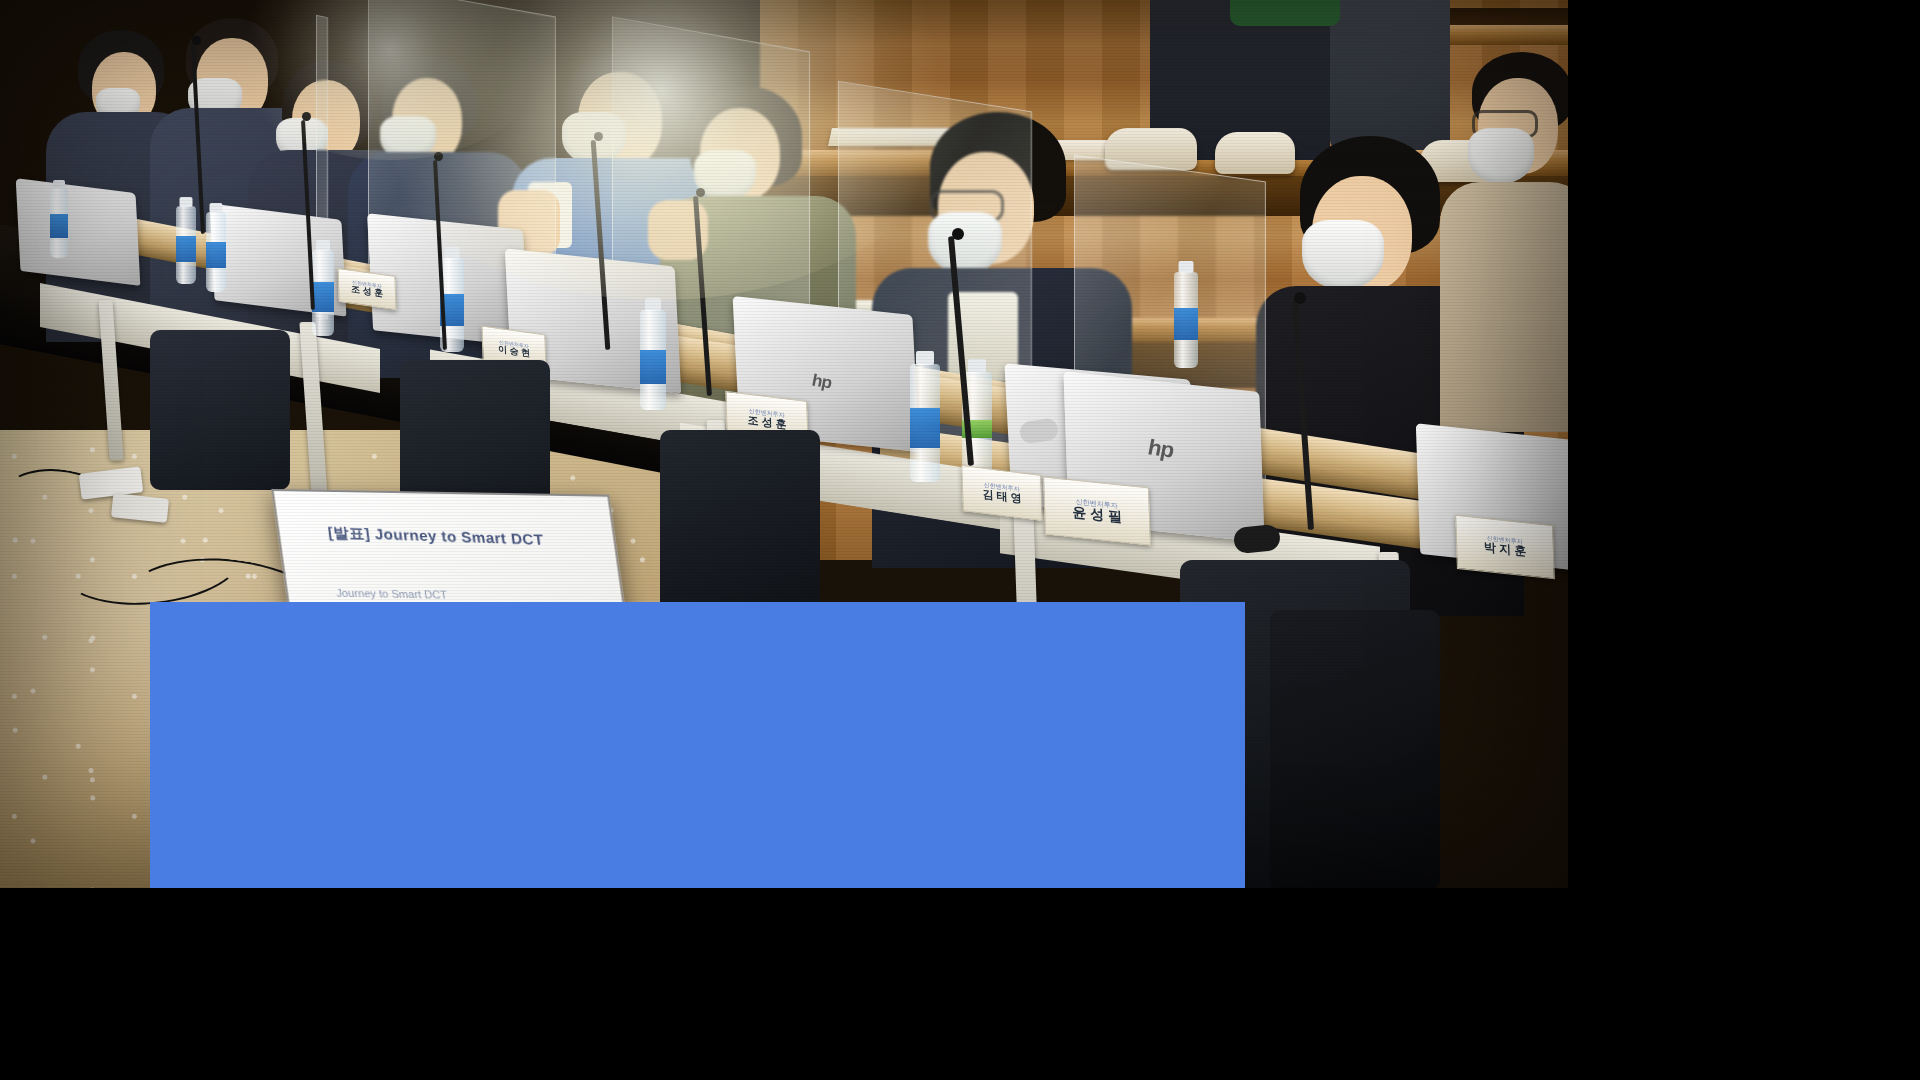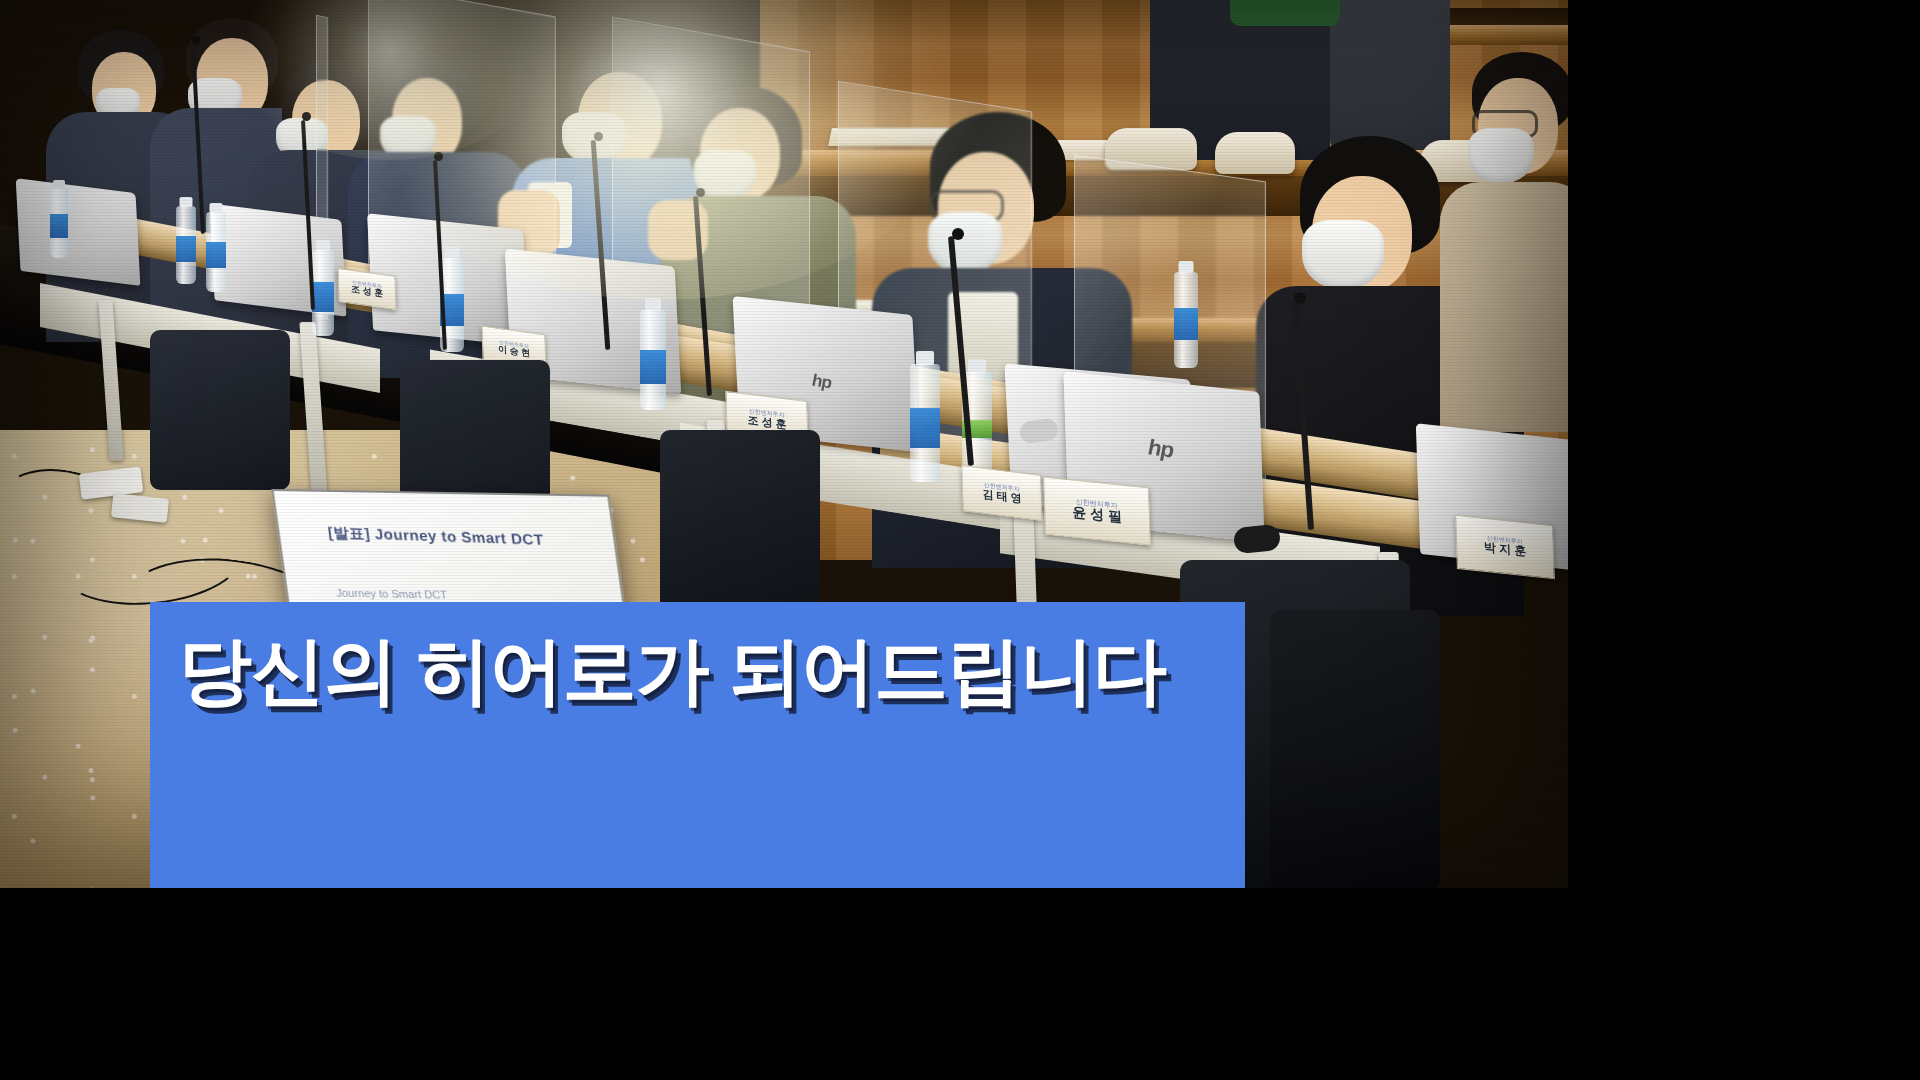--- a/index.html
+++ b/index.html
@@ -439,16 +439,15 @@
       <div class="bl" style="top:300px;width:210px;"></div>
     </div>
 
     <div class="bloom" style="left:350px;top:-120px;width:620px;height:420px;"></div>
     <div class="bloom" style="left:230px;top:-60px;width:320px;height:220px;opacity:.65;"></div>
     <div class="vignette"></div>
     <div class="scan"></div>
   </div>
 
   <div id="caption">
-    <div class="line l2">당신의 히어로가 되어드립니다</div>
   </div>
 
 </div>
 
 </body></html>

